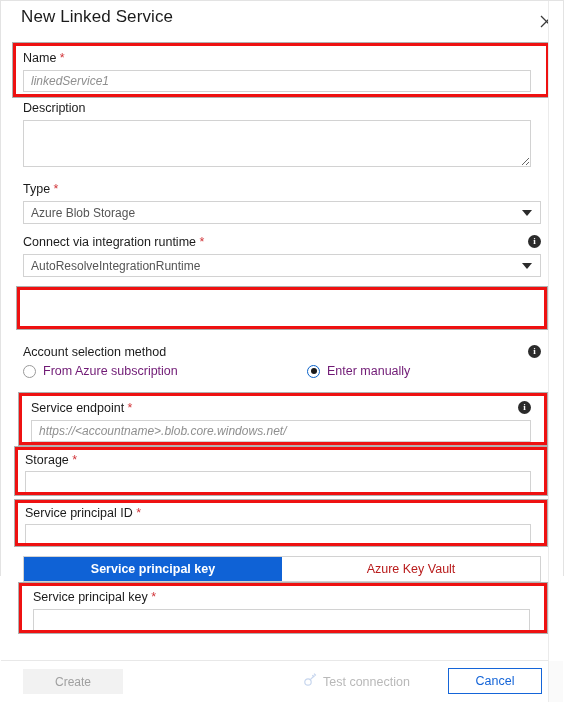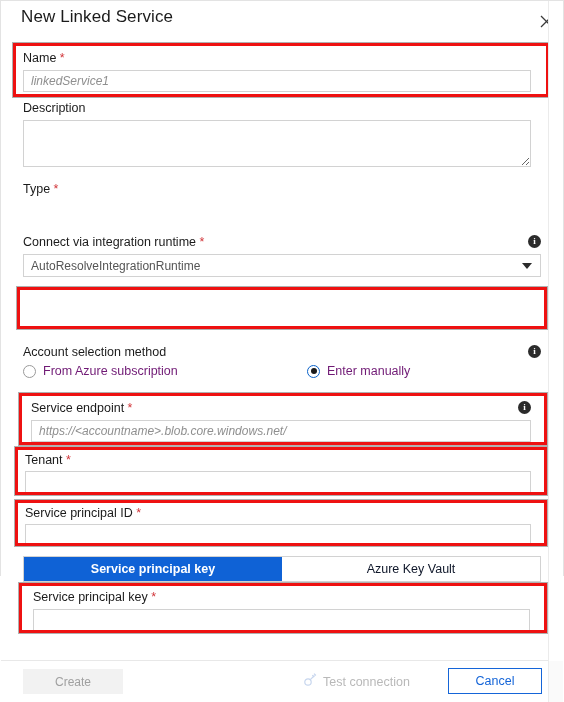--- a/index.html
+++ b/index.html
@@ -132,21 +132,21 @@
   .rdo-lbl{font-size:12.5px;color:#701a75;white-space:nowrap;}
 
   
   .tabs{
     position:absolute;box-sizing:border-box;
     display:flex;border:1px solid #d2d2d2;background:#fff;
   }
   .tab{
     flex:1;display:flex;align-items:center;justify-content:center;
     font-size:12.5px;height:100%;cursor:pointer;
-    color:#0f172a;
+    color:#b91c1c;
   }
   .tab.active{background:#0f62d6;color:#fff;font-weight:bold;}
 
   
   .footer{
     position:absolute;left:0;top:660px;width:549px;height:41px;
     background:#fff;
   }
   .btn-create{
     position:absolute;left:22px;top:8px;width:100px;height:25px;
@@ -189,20 +189,24 @@
       <input class="inp filledtxt" style="width: 508px; margin-top: 4px;" placeholder="linkedService1">
     </div>
 
     <div class="field" style="left:22px;top:62px;width:508px;">
       <div class="lbl">Description</div>
       <textarea class="ta" style="width: 508px; height: 47px; margin-top: 4px;" placeholder=""></textarea>
     </div>
 
     <div class="field" style="left:22px;top:143px;width:518px;">
       <div class="lbl"><span>Type</span> <span class="req">*</span></div>
+      <div class="combo" style="width:518px;margin-top:4px;">
+        <span>Azure Blob Storage</span>
+        <span class="caret"></span>
+      </div>
     </div>
 
     <div class="field" style="left:22px;top:196px;width:518px;">
       <div class="lbl"><span>Connect via integration runtime</span> <span class="req">*</span></div>
       <div class="info" style="position:absolute;left:505px;top:0;">i</div>
       <div class="combo" style="width:518px;margin-top:4px;">
         <span>AutoResolveIntegrationRuntime</span>
         <span class="caret"></span>
       </div>
     </div>
@@ -221,21 +225,21 @@
       <span class="rdo-lbl">Enter manually</span>
     </div>
 
     <div class="field" style="left:30px;top:362px;width:500px;">
       <div class="lbl"><span>Service endpoint</span> <span class="req">*</span></div>
       <div class="info" style="position:absolute;left:487px;top:0;">i</div>
       <input class="inp" style="width: 500px; margin-top: 4px;" placeholder="https://&lt;accountname&gt;.blob.core.windows.net/">
     </div>
 
     <div class="field" style="left:24px;top:414px;width:506px;">
-      <div class="lbl"><span>Tenant</span> <span class="req">*</span></div>
+      <div class="lbl"><span>Storage</span> <span class="req">*</span></div>
       <input class="inp" style="width: 506px; margin-top: 3px;" placeholder="">
     </div>
 
     <div class="field" style="left:24px;top:467px;width:506px;">
       <div class="lbl"><span>Service principal ID</span> <span class="req">*</span></div>
       <input class="inp" style="width: 506px; margin-top: 3px;" placeholder="">
     </div>
 
     <div class="tabs" style="left:22px;top:517px;width:518px;height:26px;">
       <div class="tab active">Service principal key</div>

